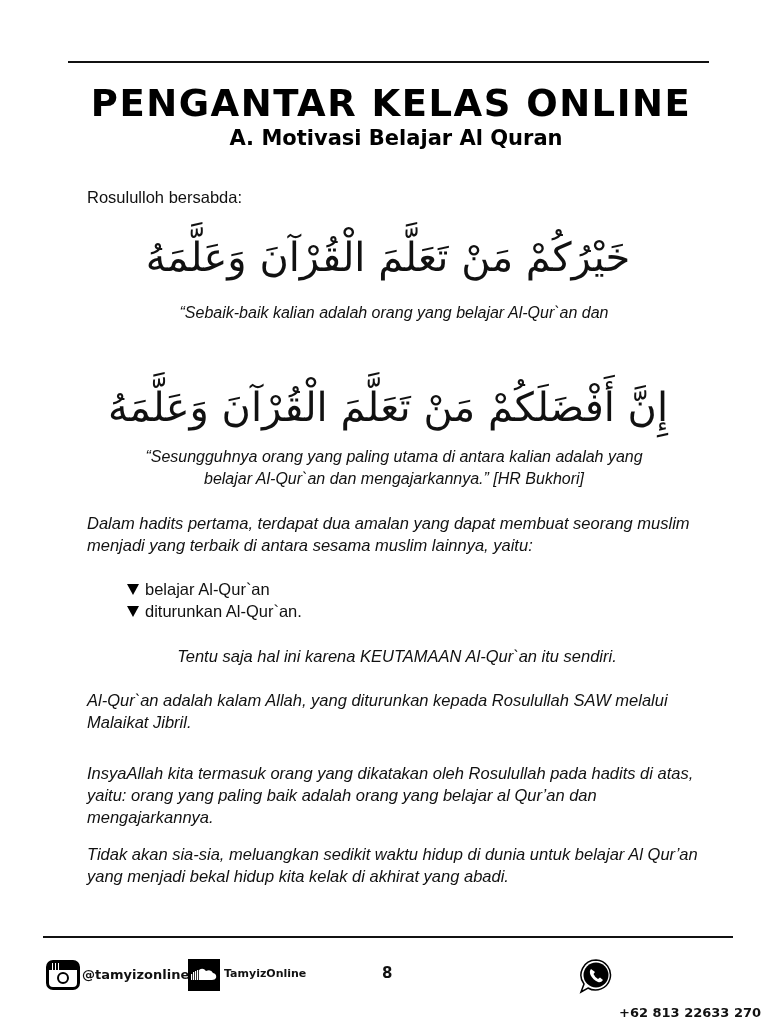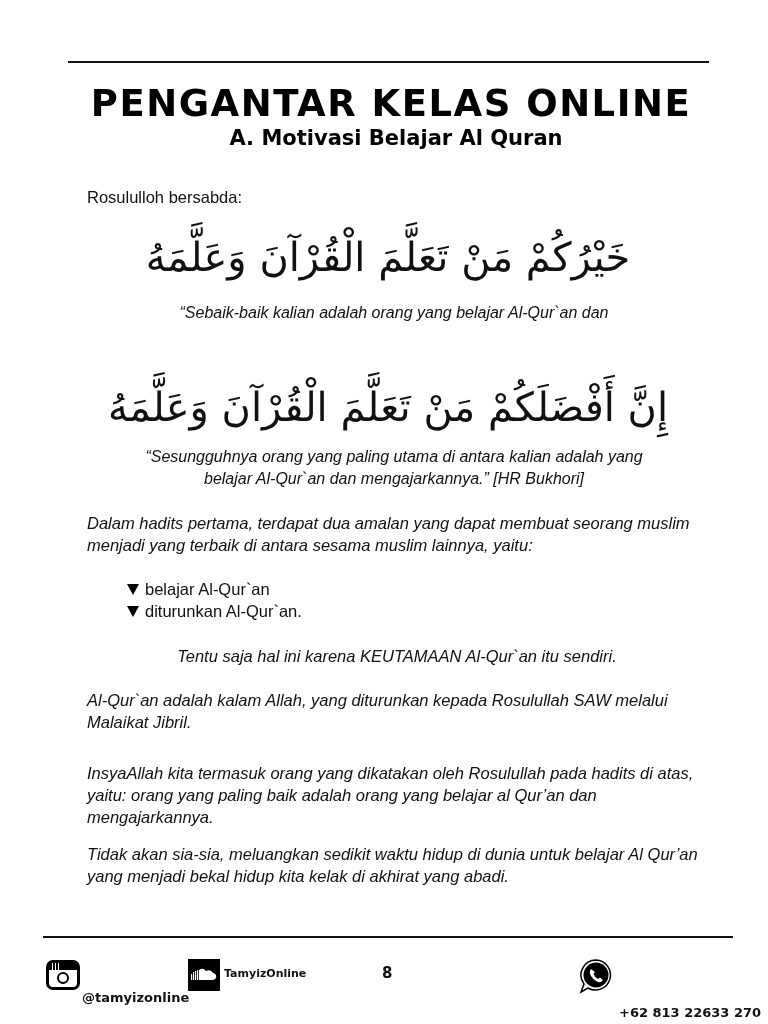--- a/index.html
+++ b/index.html
@@ -22,21 +22,21 @@
     .tri { display: inline-block; width: 0; height: 0; border-left: 6px solid transparent; border-right: 6px solid transparent; border-top: 11px solid #000; margin-right: 6px; }
     .p2 { top: 645px; text-align: center; }
     .p3 { top: 689px; }
     .p4 { top: 745px; margin-top: 17px; }
     .p5 { top: 843px; }
     .footer-rule { position: absolute; left: 43px; top: 936px; width: 690px; height: 2px; background: #111; }
     .ig-icon { position: absolute; left: 46px; top: 960px; width: 34px; height: 30px; border: 3px solid #000; border-radius: 7px; box-sizing: border-box; background: #fff; }
     .ig-icon .bar { position: absolute; left: 0; top: 0; width: 100%; height: 7px; background: #000; }
     .ig-icon .stripes { position: absolute; left: 3px; top: 0; width: 8px; height: 7px; background: repeating-linear-gradient(90deg, #fff 0 1px, #000 1px 3px); }
     .ig-icon .lens { position: absolute; left: 8px; top: 9px; width: 12px; height: 12px; border: 2.5px solid #000; border-radius: 50%; box-sizing: border-box; }
-    .ig-handle { position: absolute; left: 82px; top: 967px; font-size: 13px; font-weight: bold; font-family: "DejaVu Sans", sans-serif; margin-top: 23px; }
+    .ig-handle { position: absolute; left: 82px; top: 967px; font-size: 13px; font-weight: bold; font-family: "DejaVu Sans", sans-serif; }
     .sc-icon { position: absolute; left: 188px; top: 959px; width: 32px; height: 32px; background: #000; }
     .sc-icon svg { position: absolute; left: 3px; top: 9px; }
     .sc-name { position: absolute; left: 224px; top: 967px; font-size: 11px; font-weight: bold; font-family: "DejaVu Sans", sans-serif; }
     .page-number { position: absolute; left: 382px; top: 964px; font-size: 15px; font-weight: bold; font-family: "DejaVu Sans", sans-serif; }
     .wa-icon { position: absolute; left: 578px; top: 958px; }
     .wa-phone { position: absolute; left: 619px; top: 1005px; font-size: 13px; font-weight: bold; font-family: "DejaVu Sans", sans-serif; }
   </style>
 </head>
 <body>
 

